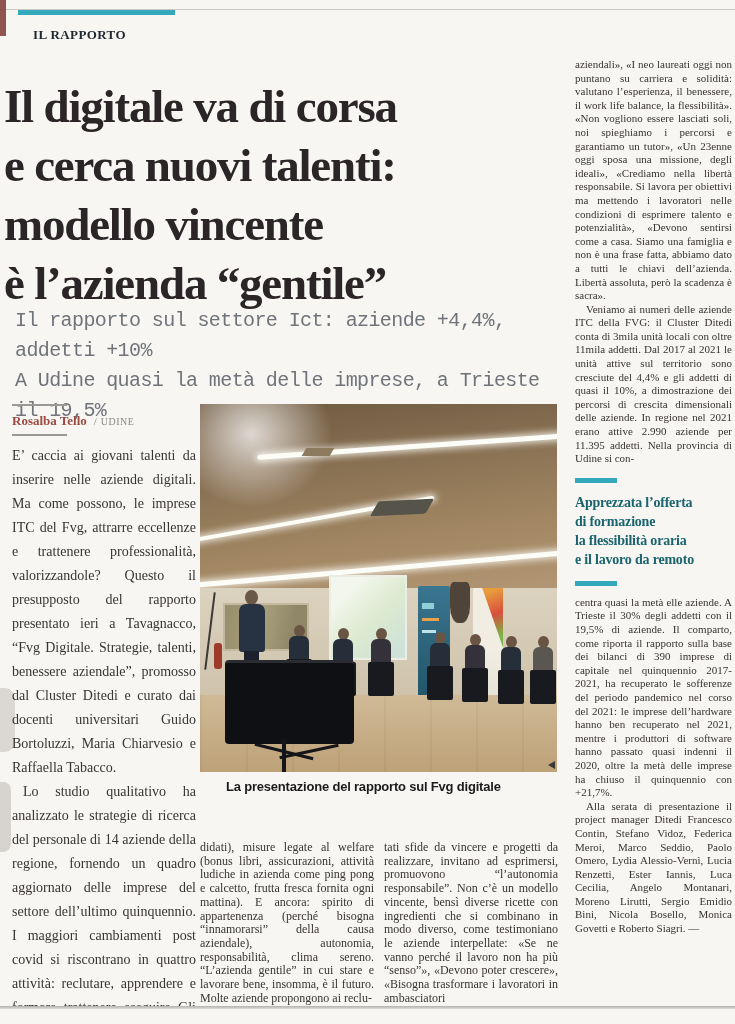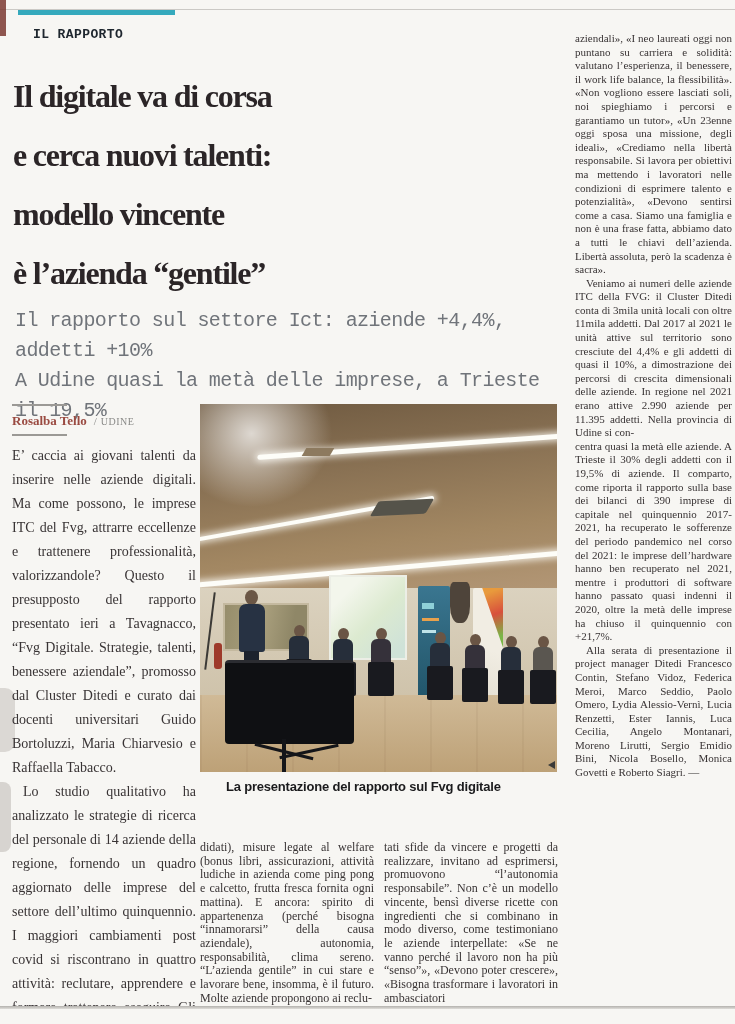--- a/index.html
+++ b/index.html
@@ -22,41 +22,41 @@
   .kicker-bar{position:absolute;left:18px;top:10px;width:157px;height:5px;background:var(--accent);}
   .bottom-rule{position:absolute;left:0;top:1006px;width:735px;height:3px;
     background:linear-gradient(#b3b1ad,#dfddd9);}
   
   .artifact-red{position:absolute;left:0;top:0;width:6px;height:36px;background:#7c3a31;opacity:.85;}
   .artifact-g1{position:absolute;left:0;top:688px;width:15px;height:64px;background:#dbd8d4;border-radius:0 10px 10px 0;}
   .artifact-g2{position:absolute;left:0;top:782px;width:11px;height:70px;background:#d7d4d0;border-radius:0 8px 8px 0;}
 
   .kicker{
     position:absolute;left:16px;top:27px;
-    font-family:Liberation Mono, monospace;
+    font-family:Liberation Serif, serif;
     font-size:13px;font-weight:700;letter-spacing:.4px;color:#1e262e;padding-left:17px;
   }
   .headline{
-    position:absolute;left:13px;top:46px;width:530px;
-    font-size:32px;line-height:59px;font-weight:700;color:var(--headline);
+    position:absolute;left:4px;top:46px;width:530px;
+    font-size:47px;line-height:59px;font-weight:700;color:var(--headline);
     letter-spacing:-1.2px;white-space:pre-line;
   }
   .subhead{
     position:absolute;left:15px;top:306px;width:528px;
     font-family:Liberation Mono, monospace;
     font-size:20px;line-height:30px;color:var(--subhead);letter-spacing:-.6px;
     white-space:pre-line;
   }
 
   
   .col{position:absolute;overflow:hidden;text-align:justify;}
   .col1{left:12px;top:404px;width:184px;height:602px;}
   .col2{left:200px;top:841px;width:174px;height:168px;}
   .col3{left:384px;top:841px;width:174px;height:168px;}
-  .col4{left:575px;top:32px;width:157px;height:962px;}
+  .col4{left:575px;top:58px;width:157px;height:962px;}
   .body-p{margin:0;font-size:14px;line-height:24px;color:var(--body);}
   .col2 .body-p,.col3 .body-p{font-size:12px;line-height:13.7px;}
   .col4 .body-p{font-size:11px;line-height:13.6px;}
   .body-p.indent{text-indent:11px;}
 
   
   .byline{margin:0 0 8px 0;}
   .byline-rule{width:55px;height:2px;background:#9b9995;}
   .byline-text{margin:5px 0 5px 0;font-family:Liberation Serif, serif;}
   .byline-author{font-size:13px;font-weight:700;color:var(--byline-red);}
@@ -242,18 +242,26 @@
   <div class="col col2">
     <p class="body-p">didati), misure legate al welfare (bonus libri, assicurazioni, attività ludiche in azienda come ping pong e calcetto, frutta fresca fornita ogni mattina). E ancora: spirito di appartenenza (perché bisogna “innamorarsi” della causa aziendale), autonomia, responsabilità, clima sereno. “L’azienda gentile” in cui stare e lavorare bene, insomma, è il futuro. Molte aziende propongono ai reclu-</p>
   </div>
   <div class="col col3">
     <p class="body-p">tati sfide da vincere e progetti da realizzare, invitano ad esprimersi, promuovono “l’autonomia responsabile”. Non c’è un modello vincente, bensì diverse ricette con ingredienti che si combinano in modo diverso, come testimoniano le aziende interpellate: «Se ne vanno perché il lavoro non ha più “senso”», «Devono poter crescere», «Bisogna trasformare i lavoratori in ambasciatori</p>
   </div>
 
   <div class="col col4">
     <p class="body-p">aziendali», «I neo laureati oggi non puntano su carriera e solidità: valutano l’esperienza, il benessere, il work life balance, la flessibilità». «Non vogliono essere lasciati soli, noi spieghiamo i percorsi e garantiamo un tutor», «Un 23enne oggi sposa una missione, degli ideali», «Crediamo nella libertà responsabile. Si lavora per obiettivi ma mettendo i lavoratori nelle condizioni di esprimere talento e potenzialità», «Devono sentirsi come a casa. Siamo una famiglia e non è una frase fatta, abbiamo dato a tutti le chiavi dell’azienda. Libertà assoluta, però la scadenza è sacra».</p>
     <p class="body-p indent">Veniamo ai numeri delle aziende ITC della FVG: il Cluster Ditedi conta di 3mila unità locali con oltre 11mila addetti. Dal 2017 al 2021 le unità attive sul territorio sono cresciute del 4,4% e gli addetti di quasi il 10%, a dimostrazione dei percorsi di crescita dimensionali delle aziende. In regione nel 2021 erano attive 2.990 aziende per 11.395 addetti. Nella provincia di Udine si con-</p>
+    <div class="pullquote">
+      <div class="pq-bar"></div>
+      <div class="pq-text">Apprezzata l’offerta
+di formazione
+la flessibilità oraria
+e il lavoro da remoto</div>
+      <div class="pq-bar"></div>
+    </div>
     <p class="body-p">centra quasi la metà elle aziende. A Trieste il 30% degli addetti con il 19,5% di aziende. Il comparto, come riporta il rapporto sulla base dei bilanci di 390 imprese di capitale nel quinquennio 2017-2021, ha recuperato le sofferenze del periodo pandemico nel corso del 2021: le imprese dell’hardware hanno ben recuperato nel 2021, mentre i produttori di software hanno passato quasi indenni il 2020, oltre la metà delle imprese ha chiuso il quinquennio con +21,7%.</p>
     <p class="body-p indent">Alla serata di presentazione il project manager Ditedi Francesco Contin, Stefano Vidoz, Federica Meroi, Marco Seddio, Paolo Omero, Lydia Alessio-Vernì, Lucia Renzetti, Ester Iannis, Luca Cecilia, Angelo Montanari, Moreno Lirutti, Sergio Emidio Bini, Nicola Bosello, Monica Govetti e Roberto Siagri. —</p>
   </div>
 
   <div class="bottom-rule"></div>
 </div>
 
 </body></html>

